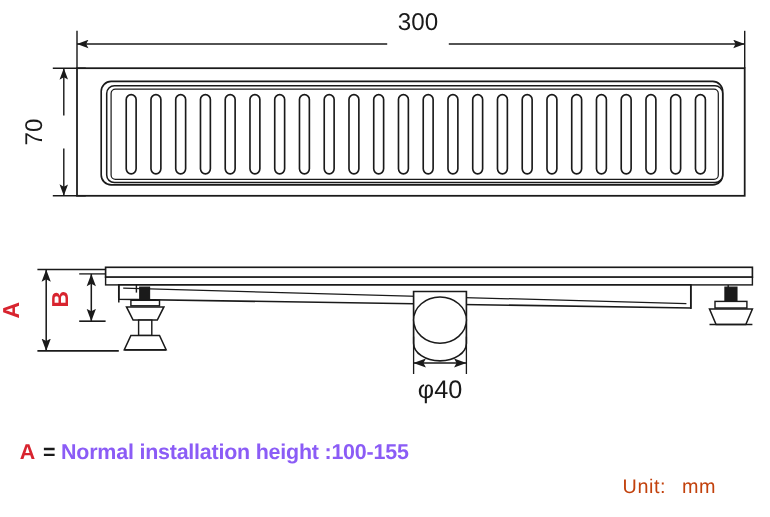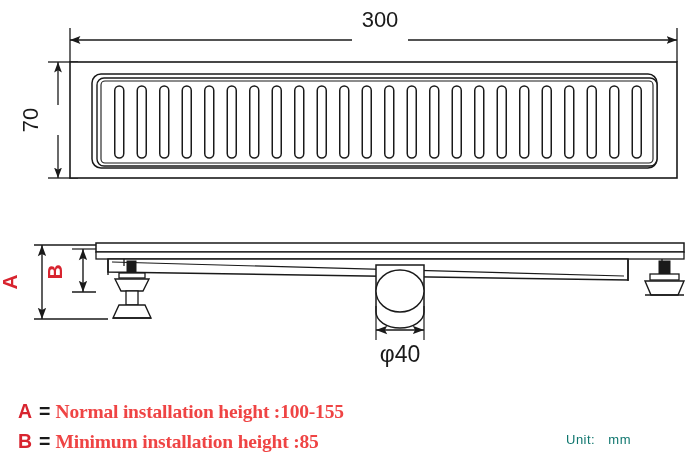--- a/index.html
+++ b/index.html
@@ -47,32 +47,31 @@
   .legend-key {
     color: #d8242f;
     font-weight: 700;
     margin-right: 2px;
   }
   .legend-eq {
     color: #1a1a1a;
     font-weight: 700;
   }
   .legend-text {
-    color: #ef4444;
-    font-weight: 700;
-    font-family: Liberation Serif, serif;
+    color: #8b5cf6;
+    font-weight: 700;
   }
   .unit-block {
     position: absolute;
     left: 566px;
     top: 432px;
     font-family: "Liberation Sans", sans-serif;
-    font-size: 13px;
+    font-size: 18px;
     font-weight: 400;
-    color: #0f766e;
+    color: #c2410c;
     letter-spacing: 0.5px;
     white-space: nowrap;
   }
   .unit-value {
     margin-left: 9px;
   }
 </style>
 </head>
 <body>
 
@@ -217,25 +216,20 @@
       </g>
     </g>
   </svg>
 
   <div class="legend-block">
     <div class="legend-line">
       <span class="legend-key">A</span>
       <span class="legend-eq">=</span>
       <span class="legend-text">Normal installation height :100-155</span>
     </div>
-    <div class="legend-line">
-      <span class="legend-key">B</span>
-      <span class="legend-eq">=</span>
-      <span class="legend-text">Minimum installation height :85</span>
-    </div>
   </div>
 
   <div class="unit-block">
     <span>Unit:</span>
     <span class="unit-value">mm</span>
   </div>
 
 </div>
 
 </body></html>

